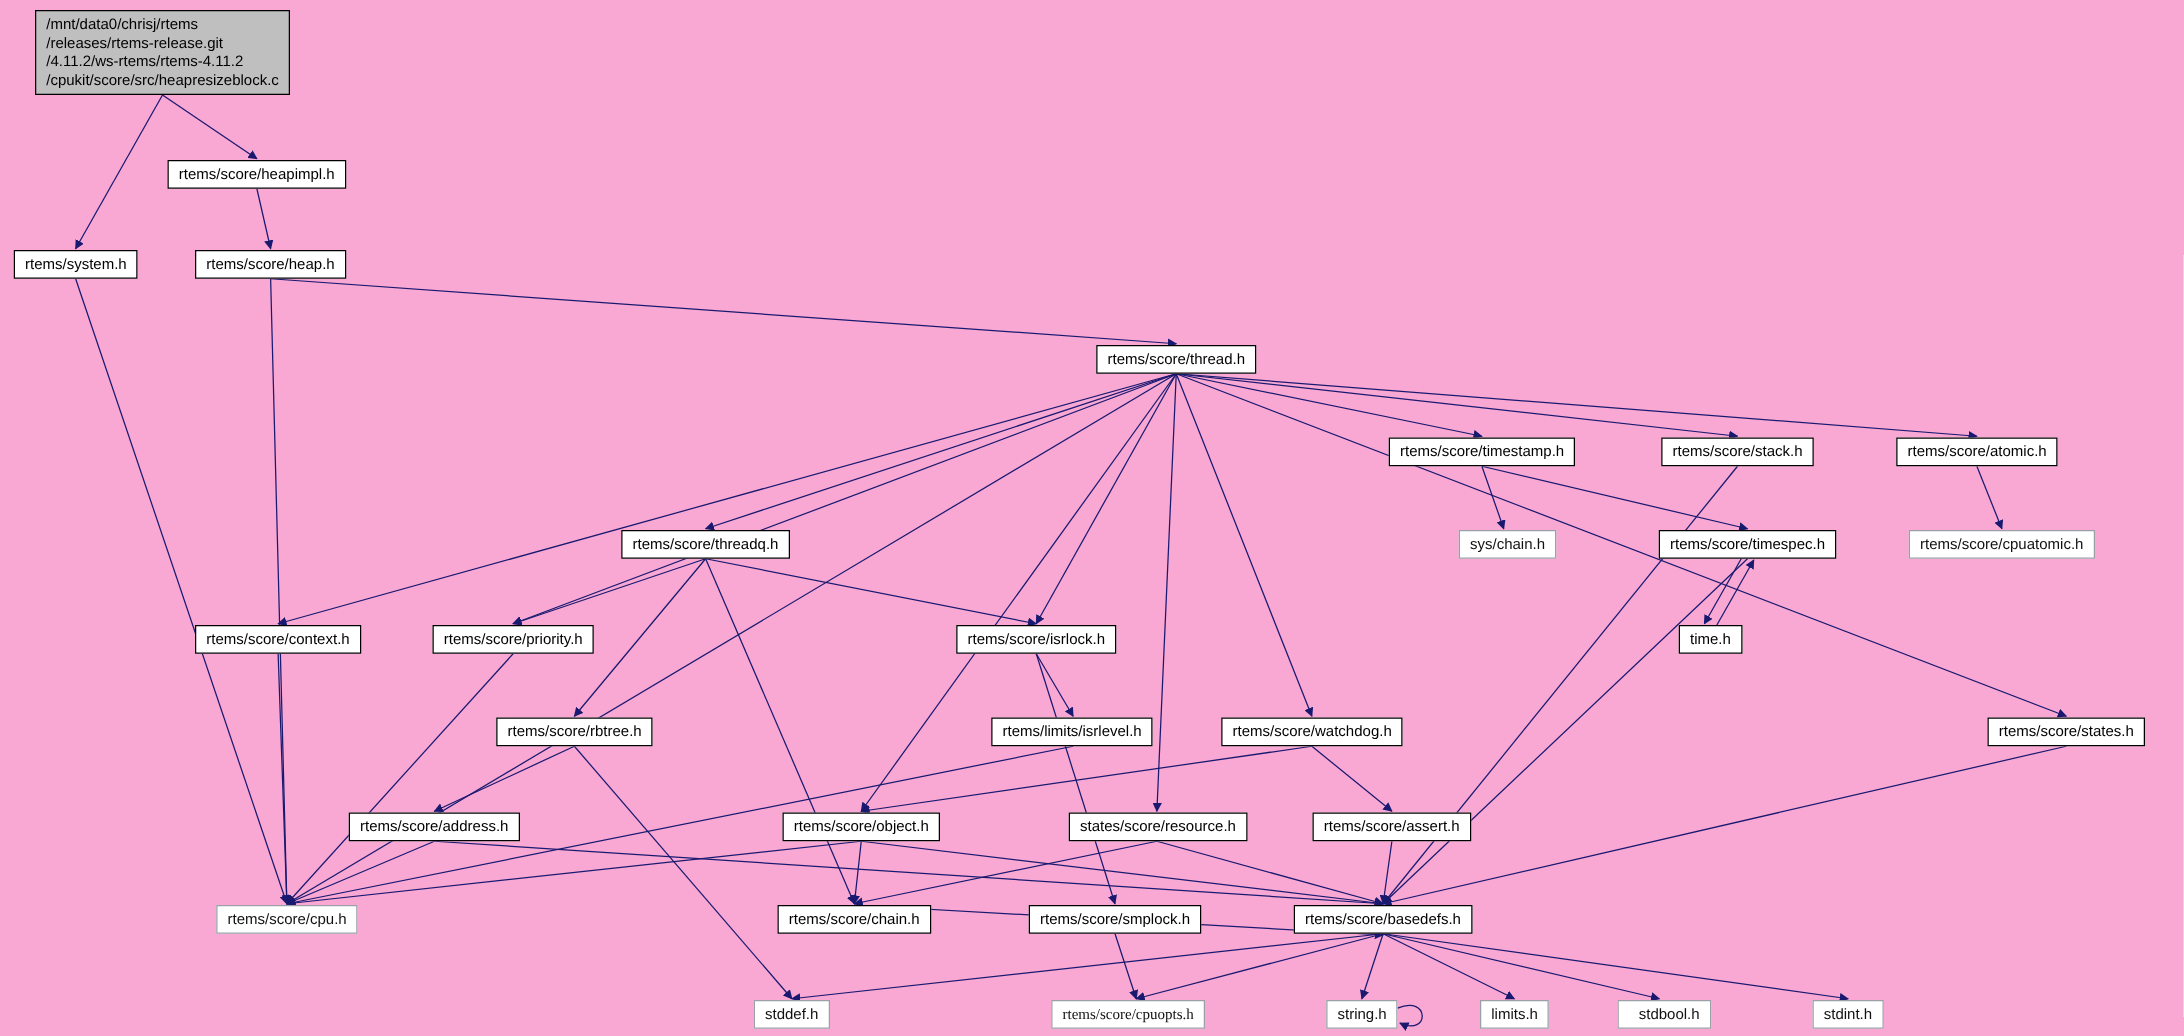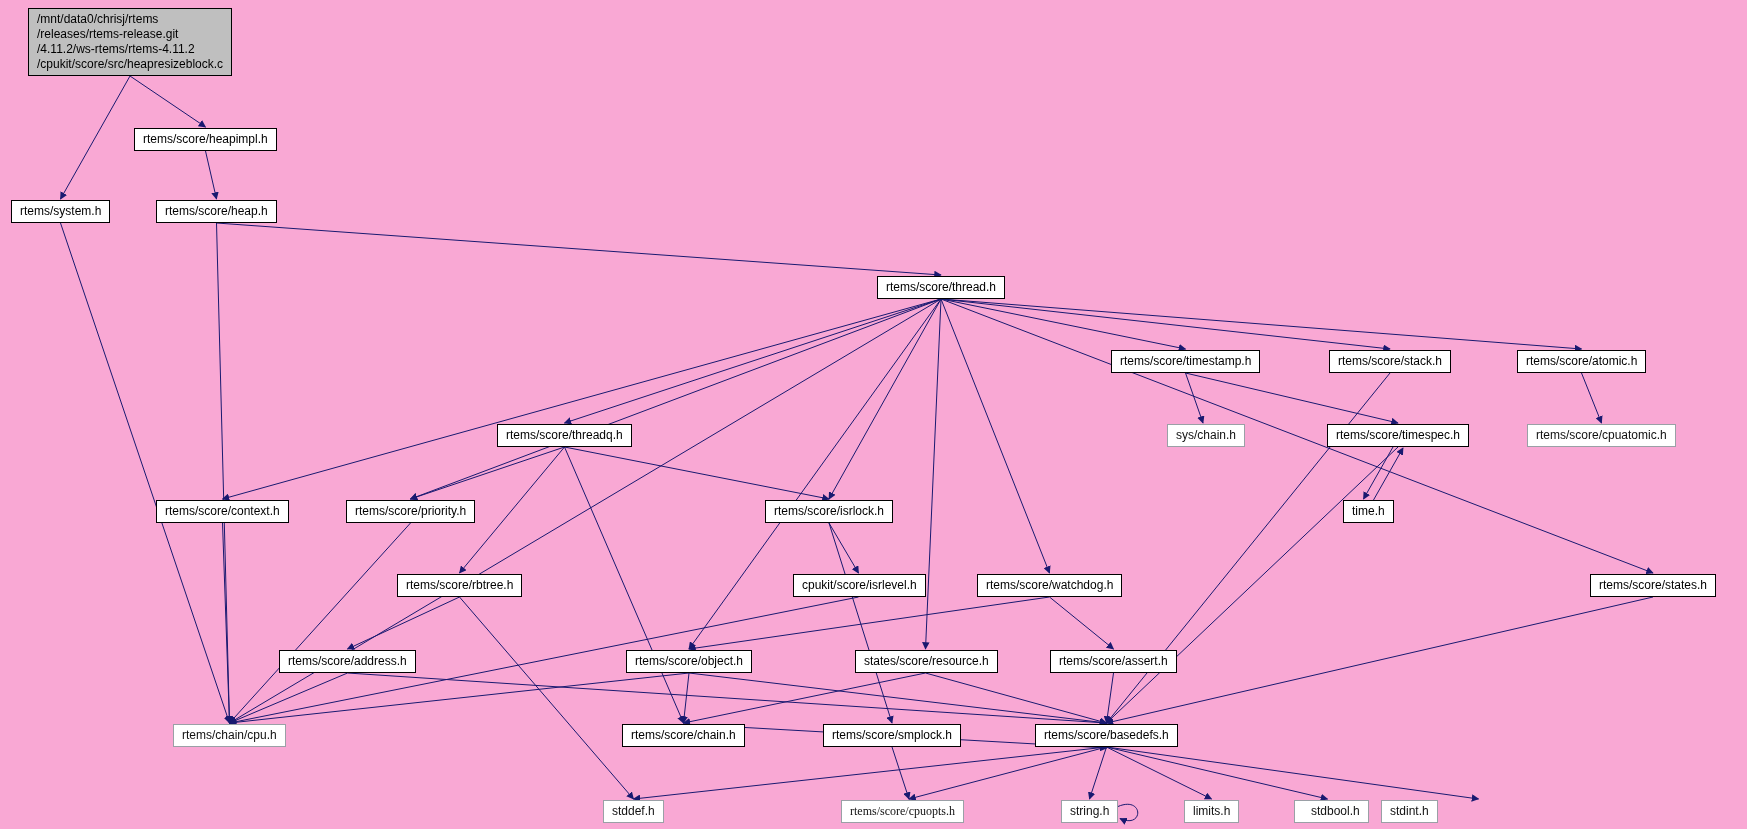--- a/index.html
+++ b/index.html
@@ -120,29 +120,29 @@
     <div class="node external" style="left: 1167px; top: 424px;">sys/chain.h</div>
     <div class="node internal" style="left: 1327px; top: 424px;">rtems/score/timespec.h</div>
     <div class="node external" style="left: 1527px; top: 424px;">rtems/score/cpuatomic.h</div>
     <div class="node internal" style="left: 497px; top: 424px;">rtems/score/threadq.h</div>
     <div class="node internal" style="left: 156px; top: 500px;">rtems/score/context.h</div>
     <div class="node internal" style="left: 346px; top: 500px;">rtems/score/priority.h</div>
     <div class="node internal" style="left: 765px; top: 500px;">rtems/score/isrlock.h</div>
     <div class="node internal" style="left: 1343px; top: 500px;">time.h</div>
     <div class="node internal" style="left: 1590px; top: 574px;">rtems/score/states.h</div>
     <div class="node internal" style="left: 397px; top: 574px;">rtems/score/rbtree.h</div>
-    <div class="node internal" style="left: 793px; top: 574px;">cpukit/score/isrlevel.h</div>
+    <div class="node internal" style="left: 793px; top: 574px;">rtems/limits/isrlevel.h</div>
     <div class="node internal" style="left: 977px; top: 574px;">rtems/score/watchdog.h</div>
     <div class="node internal" style="left: 279px; top: 650px;">rtems/score/address.h</div>
     <div class="node internal" style="left: 626px; top: 650px;">rtems/score/object.h</div>
     <div class="node internal" style="left: 855px; top: 650px;">states/score/resource.h</div>
     <div class="node internal" style="left: 1050px; top: 650px;">rtems/score/assert.h</div>
-    <div class="node external" style="left: 173px; top: 724px;">rtems/chain/cpu.h</div>
+    <div class="node external" style="left: 173px; top: 724px;">rtems/score/cpu.h</div>
     <div class="node internal" style="left: 622px; top: 724px;">rtems/score/chain.h</div>
     <div class="node internal" style="left: 823px; top: 724px;">rtems/score/smplock.h</div>
     <div class="node internal" style="left: 1035px; top: 724px;">rtems/score/basedefs.h</div>
     <div class="node external" style="left: 603px; top: 800px;">stddef.h</div>
     <div class="node external" style="left: 841px; top: 800px; font-family: Liberation Serif, serif;">rtems/score/cpuopts.h</div>
     <div class="node external" style="left: 1061px; top: 800px;">string.h</div>
     <div class="node external" style="left: 1184px; top: 800px;">limits.h</div>
     <div class="node external" style="left: 1294px; top: 800px; padding-left: 16px;">stdbool.h</div>
-    <div class="node external" style="left: 1381px; top: 800px;">stdint.h</div>
+    <div class="node external" style="left: 1450px; top: 800px;">stdint.h</div>
   </div>
 
 </body></html>

